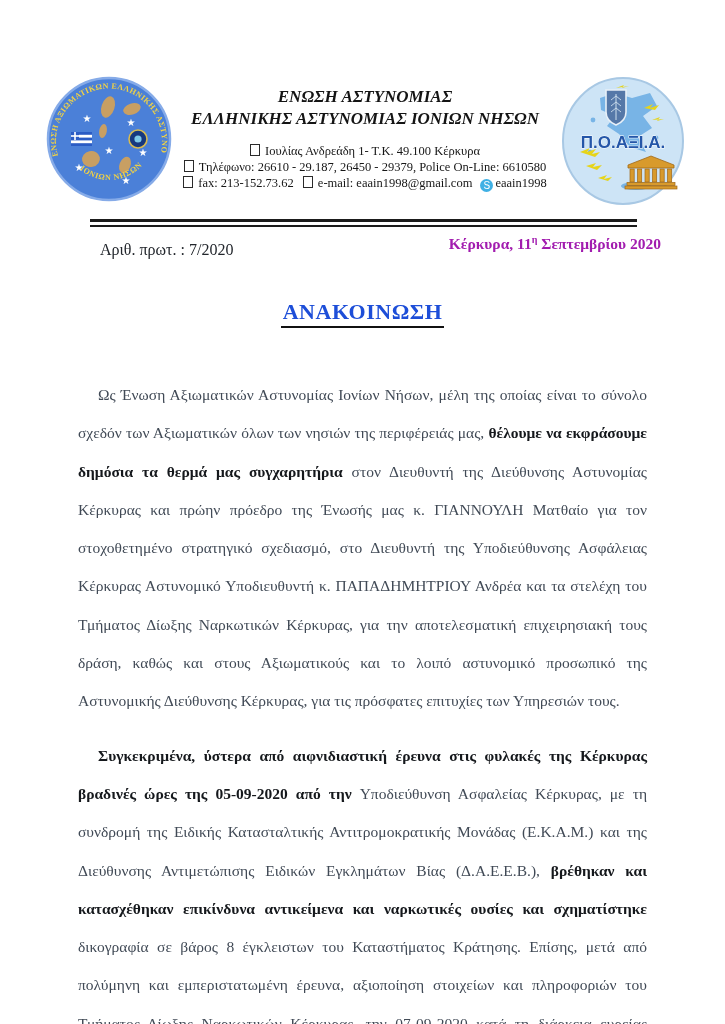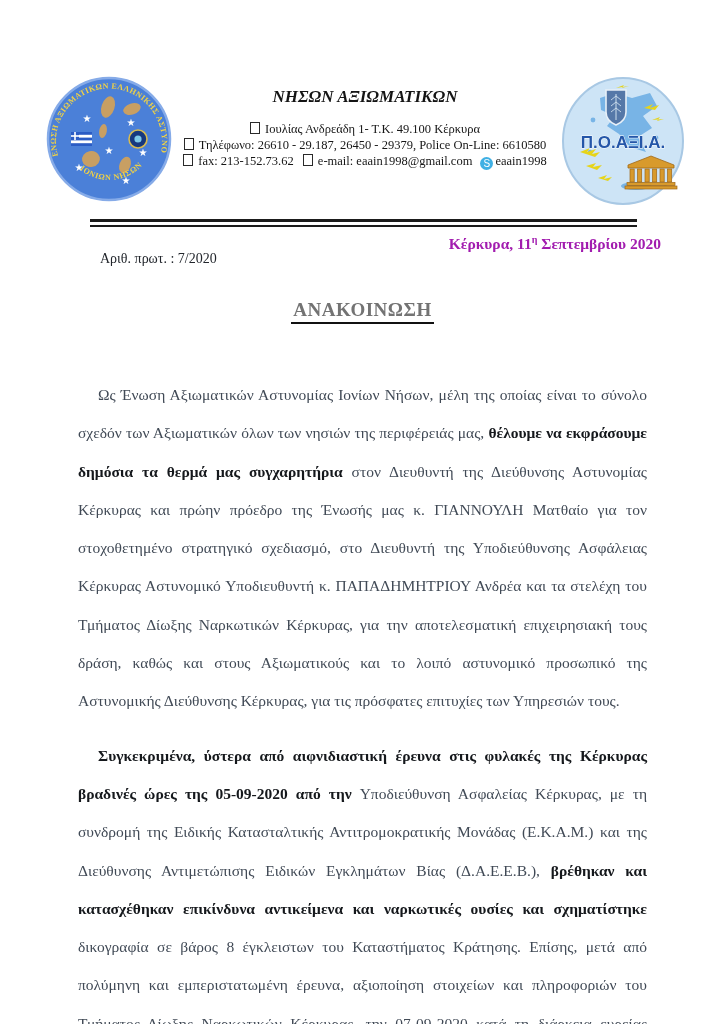--- a/index.html
+++ b/index.html
@@ -30,28 +30,28 @@
   .skype-icon{
     display:inline-block;width:13px;height:13px;border-radius:50%;
     background:#3fb0e4;color:#fff;font-size:10px;line-height:13px;text-align:center;
     font-family:"Liberation Sans",sans-serif;margin:0 2px 0 8px;vertical-align:-2px;
   }
   
   .double-rule{
     position:absolute;top:219px;left:90px;width:547px;height:3px;
     border-top:3px solid #1b1b1b;border-bottom:2px solid #1b1b1b;
   }
-  .proto{position:absolute;top:251px;left:100px;font-size:14px;color:#22262c;}
+  .proto{position:absolute;top:241px;left:100px;font-size:16px;color:#22262c;}
   .dateline{position:absolute;top:234px;right:64px;font-size:15.5px;color:#a21caf;font-weight:bold;}
   .dateline sup{font-size:10px;}
   
   .announce-wrap{position:absolute;top:299px;left:0;width:725px;text-align:center;}
   .announce{
-    display:inline-block;font-size:19px;font-weight:bold;letter-spacing:0.5px;
-    border-bottom:2.5px solid #111;padding:0 2px 1px 2px;color:#737373;
+    display:inline-block;font-size:22px;font-weight:bold;letter-spacing:0.5px;
+    border-bottom:2.5px solid #111;padding:0 2px 1px 2px;color:#1d4ed8;
   }
   
   .body-text{
     position:absolute;top:360px;left:62px;width:601px;
     font-size:15.5px;line-height:38.3px;text-align:justify;color:#414a56;
   }
   .body-text p{margin:16px;text-indent:20px;}
   .body-text .b{font-weight:bold;color:#15181c;}
 </style>
 </head>
@@ -94,21 +94,22 @@
       <text font-size="8" font-weight="bold" fill="#f2d243" letter-spacing="0.4">
         <textPath href="#arcT">ΕΝΩΣΗ ΑΞΙΩΜΑΤΙΚΩΝ ΕΛΛΗΝΙΚΗΣ ΑΣΤΥΝΟΜΙΑΣ</textPath>
       </text>
       <text font-size="8" font-weight="bold" fill="#f2d243" letter-spacing="0.6">
         <textPath href="#arcB" startOffset="10">ΙΟΝΙΩΝ ΝΗΣΩΝ</textPath>
       </text>
     </svg>
   </div>
 
   <div class="head-center">
-    <div class="org-title">ΝΗΣΩΝ ΑΞΙΩΜΑΤΙΚΩΝ</div>
+    <div class="org-title">ΕΝΩΣΗ ΑΣΤΥΝΟΜΙΑΣ</div>
+    <div class="org-title">ΕΛΛΗΝΙΚΗΣ ΑΣΤΥΝΟΜΙΑΣ ΙΟΝΙΩΝ ΝΗΣΩΝ</div>
     <div class="contact">
       <div><span class="glyph-box"></span><span>Ιουλίας Ανδρεάδη 1- Τ.Κ. 49.100 Κέρκυρα</span></div>
       <div><span class="glyph-box"></span><span>Τηλέφωνο: 26610 - 29.187, 26450 - 29379, Police On-Line: 6610580</span></div>
       <div><span class="glyph-box"></span><span>fax: 213-152.73.62</span>
         <span class="glyph-box" style="margin-left:6px;"></span><span>e-mail: eaain1998@gmail.com</span><span class="skype-icon">S</span><span>eaain1998</span></div>
     </div>
   </div>
 
   <div class="logo logo-right">
     <svg viewBox="0 0 126 130" width="126" height="130">

